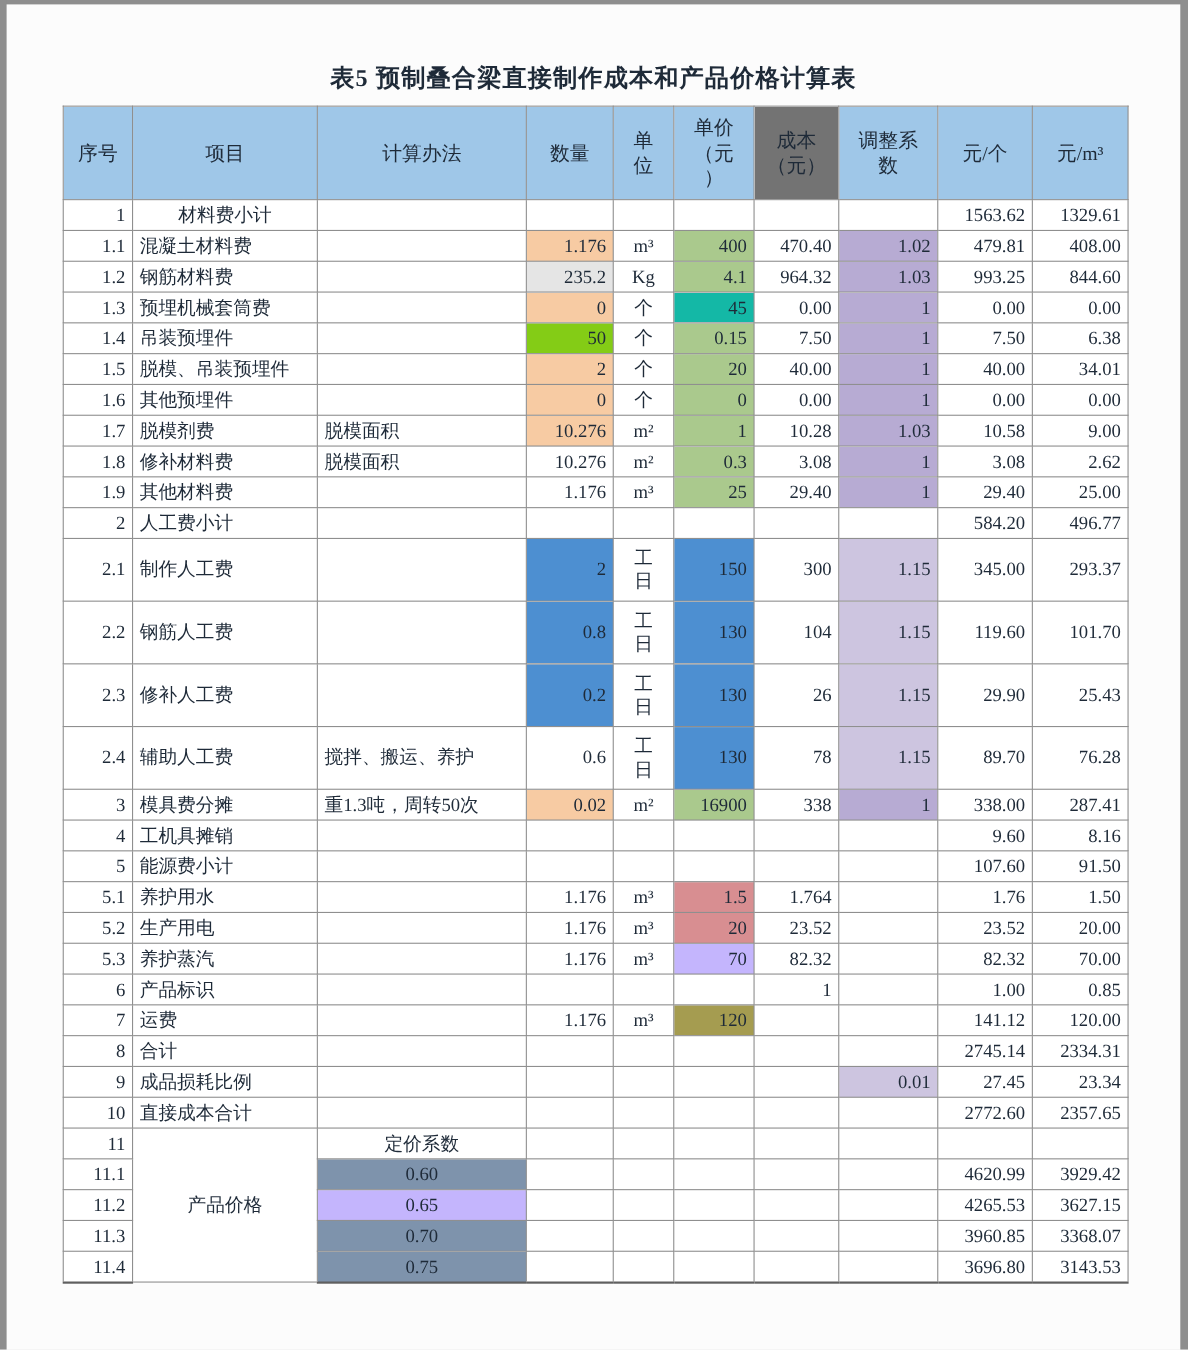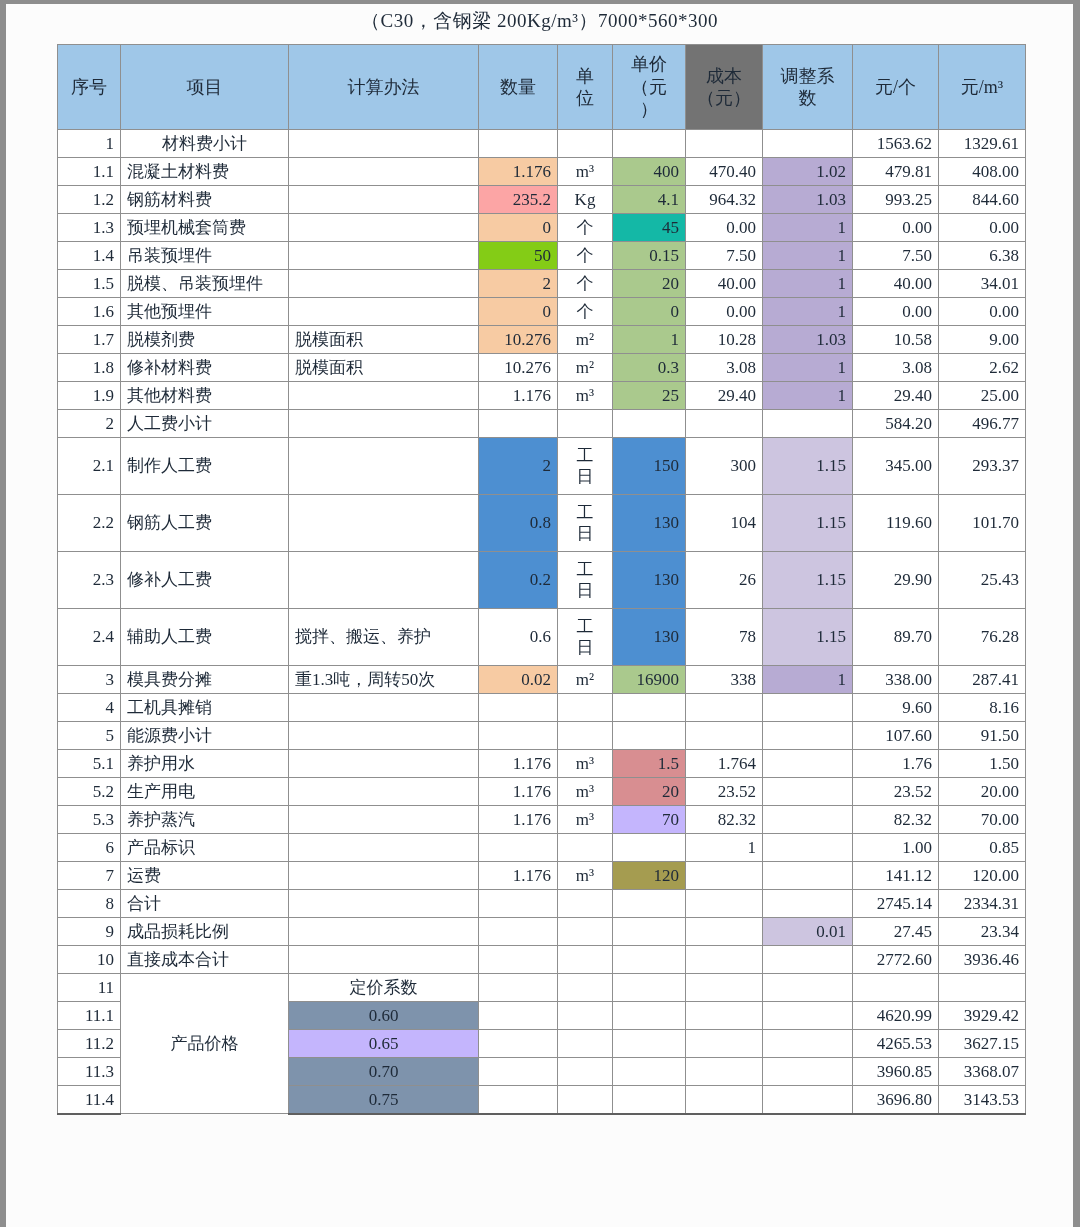--- a/index.html
+++ b/index.html
@@ -62,21 +62,21 @@
   td.col-method{text-align:left;padding-left:8px;}
   td.col-qty,td.col-price,td.col-cost,td.col-factor,
   td.col-per_unit,td.col-per_m3{text-align:right;padding-right:8px;}
   td.col-unit{text-align:center;padding:1px 2px;}
   td.center{text-align:center;padding-left:2px;padding-right:2px;}
 </style>
 </head>
 <body>
 
 <div class="page">
-  <div class="subtitle">（C30，含钢梁 200Kg/m³）7000*560*300</div>
+  <div class="title">表5 预制叠合梁直接制作成本和产品价格计算表</div>
 
   <table class="cost">
     <colgroup>
       <col style="width:63px">
         <col style="width:168px">
         <col style="width:190px">
       <col style="width:79px">
         <col style="width:55px">
         <col style="width:73px">
       <col style="width:77px">
@@ -125,21 +125,21 @@
           <td class="col-price" style="background: rgb(170, 201, 141);">400</td>
           <td class="col-cost">470.40</td>
           <td class="col-factor" style="background: rgb(183, 171, 211);">1.02</td>
           <td class="col-per_unit">479.81</td>
           <td class="col-per_m3">408.00</td>
         </tr>
         <tr>
           <td class="col-no">1.2</td>
           <td class="col-item">钢筋材料费</td>
           <td class="col-method"></td>
-          <td class="col-qty" style="background: #fca5a5;">235.2</td>
+          <td class="col-qty" style="background: #e5e5e5;">235.2</td>
           <td class="col-unit">Kg</td>
           <td class="col-price" style="background: rgb(170, 201, 141);">4.1</td>
           <td class="col-cost">964.32</td>
           <td class="col-factor" style="background: rgb(183, 171, 211);">1.03</td>
           <td class="col-per_unit">993.25</td>
           <td class="col-per_m3">844.60</td>
         </tr>
         <tr>
           <td class="col-no">1.3</td>
           <td class="col-item">预埋机械套筒费</td>
@@ -411,21 +411,21 @@
         <tr>
           <td class="col-no">10</td>
           <td class="col-item">直接成本合计</td>
           <td class="col-method"></td>
           <td class="col-qty"></td>
           <td class="col-unit"></td>
           <td class="col-price"></td>
           <td class="col-cost"></td>
           <td class="col-factor"></td>
           <td class="col-per_unit">2772.60</td>
-          <td class="col-per_m3">3936.46</td>
+          <td class="col-per_m3">2357.65</td>
         </tr>
         <tr>
           <td class="col-no">11</td>
           <td class="col-item center" rowspan="5">产品价格</td>
           <td class="col-method center">定价系数</td>
           <td class="col-qty"></td>
           <td class="col-unit"></td>
           <td class="col-price"></td>
           <td class="col-cost"></td>
           <td class="col-factor"></td>

